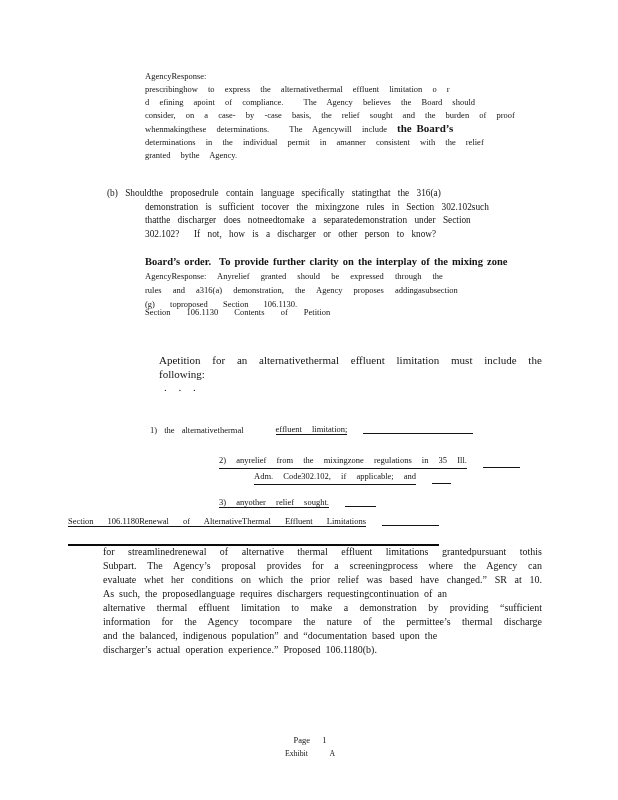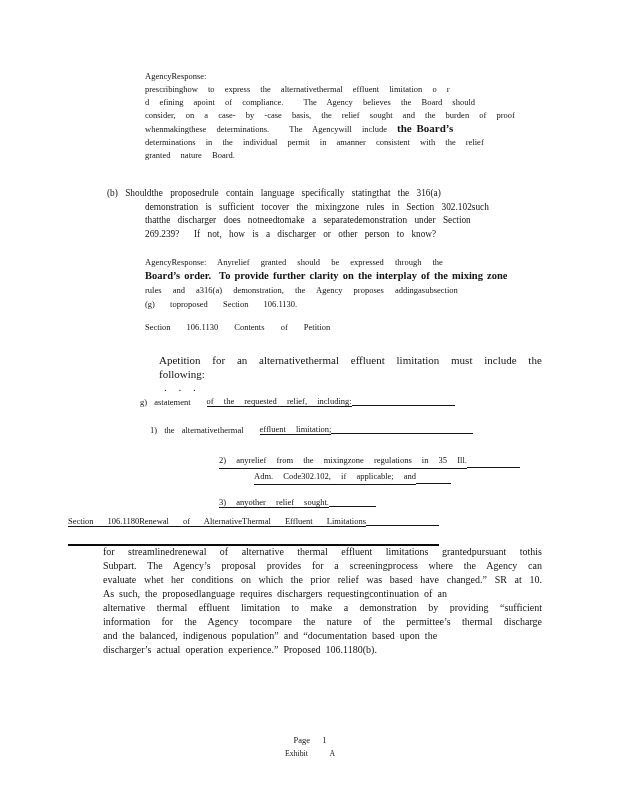--- a/index.html
+++ b/index.html
@@ -5,38 +5,38 @@
   html,body{margin:0;padding:0;background:#fff;}
   .page{
     position:relative;
     width:618px;height:800px;
     background:#ffffff;
     overflow:hidden;
     font-family:"Liberation Serif","DejaVu Serif",serif;
     color:#141414;
   }
   .blk{position:absolute;}
-  .line{white-space:pre;}
+  .line{white-space:pre;gap:16px;}
   
   .a{left:145px;top:70px;width:400px;font-size:8.5px;line-height:13px;}
   .a .line{word-spacing:8px;}
   .a .lbl{word-spacing:1px;margin-right:30px;}
   .lg{font-size:11px;font-weight:bold;word-spacing:2px;}
   .fl{display:flex;align-items:baseline;}
   
   .b{left:107px;top:187px;width:436px;font-size:9.3px;line-height:13.5px;padding-left:38px;box-sizing:border-box;}
   .b .line{word-spacing:5px;}
   .hang{text-indent:-38px;}
   
   .c{left:145px;top:255px;width:400px;font-size:8.5px;line-height:14px;}
   .c .line{word-spacing:9px;}
   .lgc{font-size:10.5px;font-weight:bold;word-spacing:1.5px;}
   .wsx{word-spacing:13px !important;}
   
-  .d{left:145px;top:322px;font-size:8.5px;}
+  .d{left:145px;top:307px;font-size:8.5px;}
   .d .line{word-spacing:14px;}
   
   .e{left:159px;top:354px;width:400px;font-size:11px;line-height:13.5px;}
   .e .line{word-spacing:9px;}
   .ind{margin-left:5px;}
   
   .g{left:140px;top:396px;width:315px;font-size:8.5px;}
   .i1{left:150px;top:424px;width:323px;font-size:8.5px;}
   .i2{left:219px;top:453px;width:301px;font-size:8.5px;line-height:15px;}
   .i2 .ind2{margin-left:35px;margin-right:69px;text-align:right;}
@@ -63,50 +63,47 @@
 
 <div class="page">
 
   <div class="blk a">
       <div class="line fl"><span class="lbl">AgencyResponse:</span></div>
       <div class="line"><span>prescribinghow to express the alternativethermal effluent limitation o r</span></div>
       <div class="line"><span>d efining apoint of compliance.  The Agency believes the Board should</span></div>
       <div class="line"><span>consider, on a case- by -case basis, the relief sought and the burden of proof</span></div>
       <div class="line"><span>whenmakingthese determinations.  The Agencywill include </span><span class="lg">the Board’s</span></div>
       <div class="line"><span>determinations in the individual permit in amanner consistent with the relief</span></div>
-      <div class="line"><span>granted nature Board.</span></div>
+      <div class="line"><span>granted bythe Agency.</span></div>
     </div>
 
   <div class="blk b">
       <div class="line hang"><span>(b) Shouldthe proposedrule contain language specifically statingthat the 316(a)</span></div>
       <div class="line"><span>demonstration is sufficient tocover the mixingzone rules in Section 302.102such</span></div>
       <div class="line"><span>thatthe discharger does notneedtomake a separatedemonstration under Section</span></div>
-      <div class="line"><span>269.239?  If not, how is a discharger or other person to know?</span></div>
+      <div class="line"><span>302.102?  If not, how is a discharger or other person to know?</span></div>
     </div>
 
   <div class="blk c">
+      <div class="line"><span class="lgc">Board’s order.  To provide further clarity on the interplay of the mixing zone</span></div>
       <div class="line"><span class="lbl">AgencyResponse:</span><span> Anyrelief granted should be expressed through the</span></div>
-      <div class="line"><span class="lgc">Board’s order.  To provide further clarity on the interplay of the mixing zone</span></div>
       <div class="line"><span>rules and a316(a) demonstration, the Agency proposes addingasubsection</span></div>
       <div class="line wsx"><span>(g) toproposed Section 106.1130.</span></div>
     </div>
 
   <div class="blk d">
       <div class="line"><span>Section 106.1130 Contents of Petition</span></div>
     </div>
 
   <div class="blk e">
       <div class="line"><span>Apetition for an alternativethermal effluent limitation must include the</span></div>
       <div class="line"><span>following:</span></div>
       <div class="line ind"><span>. . .</span></div>
     </div>
 
-  <div class="blk g">
-      <div class="line ifl"><span class="pre">g) astatement</span><span class="u">of the requested relief, including:</span><span class="fill"></span></div>
-    </div>
 
   <div class="blk i1">
       <div class="line ifl"><span class="pre">1) the alternativethermal</span><span class="u">effluent limitation;</span><span class="fill"></span></div>
     </div>
 
   <div class="blk i2">
       <div class="line ifl"><span class="u">2) anyrelief from the mixingzone regulations in 35 Ill.</span><span class="fill"></span></div>
       <div class="line ifl ind2"><span class="u">Adm. Code302.102, if applicable; and</span><span class="fill"></span></div>
     </div>
 

